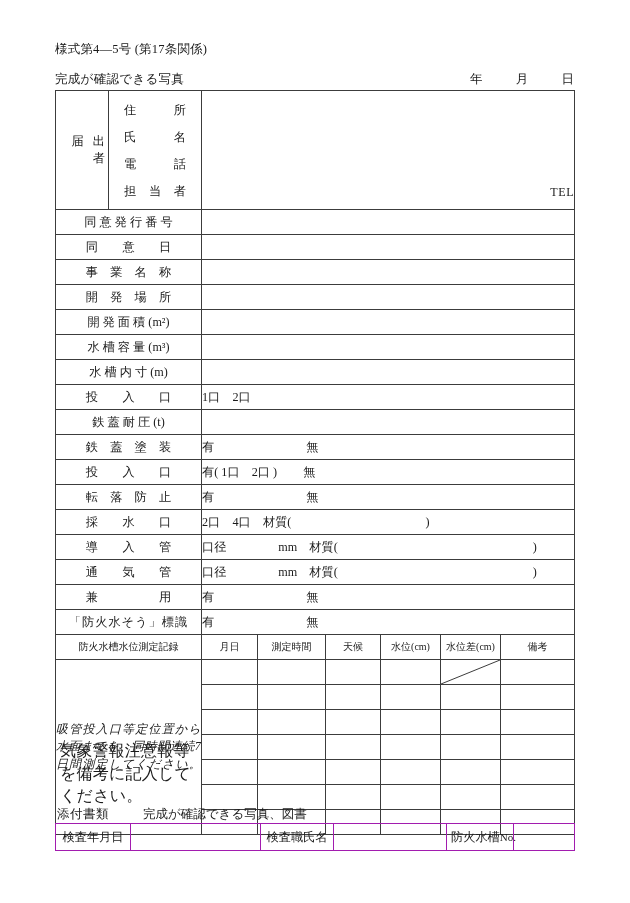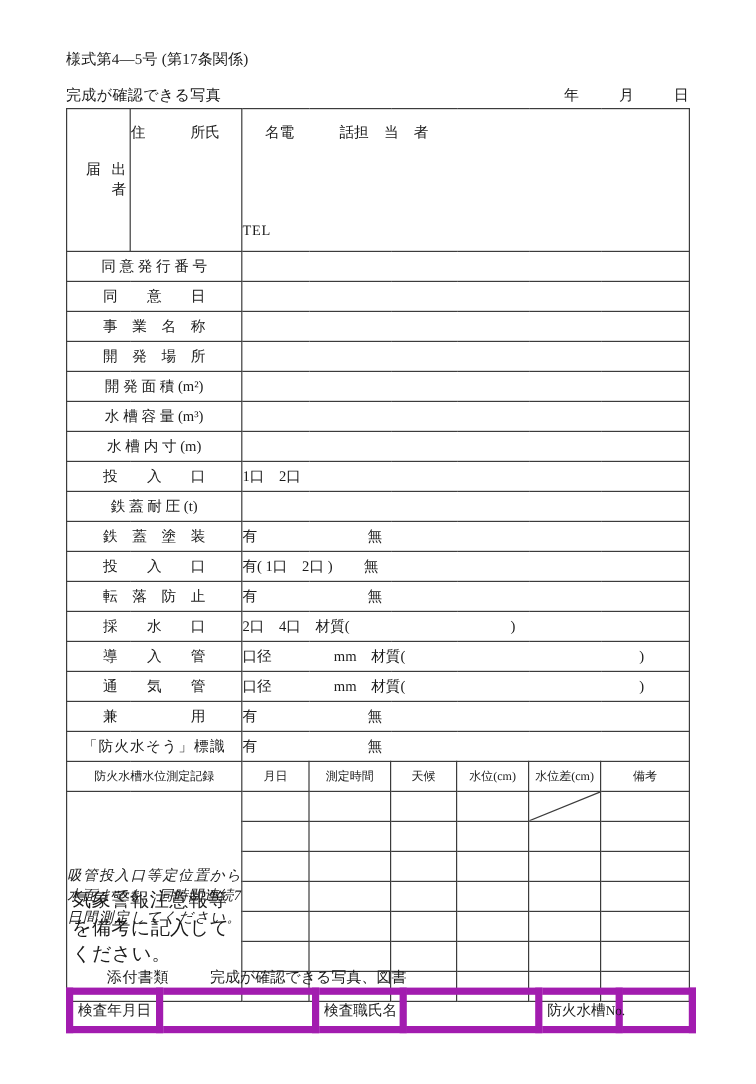--- a/index.html
+++ b/index.html
@@ -69,21 +69,21 @@
 
   
   .cell-applicant {
     text-align: right;
     vertical-align: middle;
     letter-spacing: 3px;
     padding-left: 3px;
   }
   .label-stack {
     display: flex;
-    flex-direction: row;
+    flex-direction: column;
     justify-content: space-between;
     height: 118px;
     padding: 11px 0 9px 0;
     box-sizing: border-box;
   }
   .label-stack > div {
     text-align: center;
   }
   .wide-label {
     display: inline-block;
@@ -93,21 +93,21 @@
   }
   .tel-wrap {
     height: 118px;
     position: relative;
   }
   .tel-text {
     position: absolute;
     left: 0;
     right: 0;
     bottom: 9px;
-    text-align: left;
+    text-align: right;
     font-family: "Liberation Serif", serif;
     font-size: 12px;
     letter-spacing: 0.6px;
   }
 
   
   .rowlabel {
     text-align: center;
     padding: 0 6px;
   }
@@ -172,35 +172,35 @@
   }
 
   
   .attach {
     position: absolute;
     left: 57px;
     top: 806px;
     font-size: 12.5px;
     white-space: nowrap;
   }
-  .attach .a-label { letter-spacing: 0.5px; padding-left: 32px; }
+  .attach .a-label { letter-spacing: 0.5px; }
   .attach .a-gap { display: inline-block; width: 34px; }
 
   
   table.inspect {
     position: absolute;
     left: 55px;
     top: 823px;
     width: 519px;
     border-collapse: collapse;
     table-layout: fixed;
     font-size: 12.2px;
   }
   table.inspect td {
-    border: 6px solid #a21caf;
+    border: 1px solid #a21caf;
     height: 26px;
     padding: 0 4px;
     margin-left: 48px;
   }
   table.inspect td.lbl {
     text-align: center;
     white-space: nowrap;
   }
   .no-sm { font-size: 11px; }
 </style>

